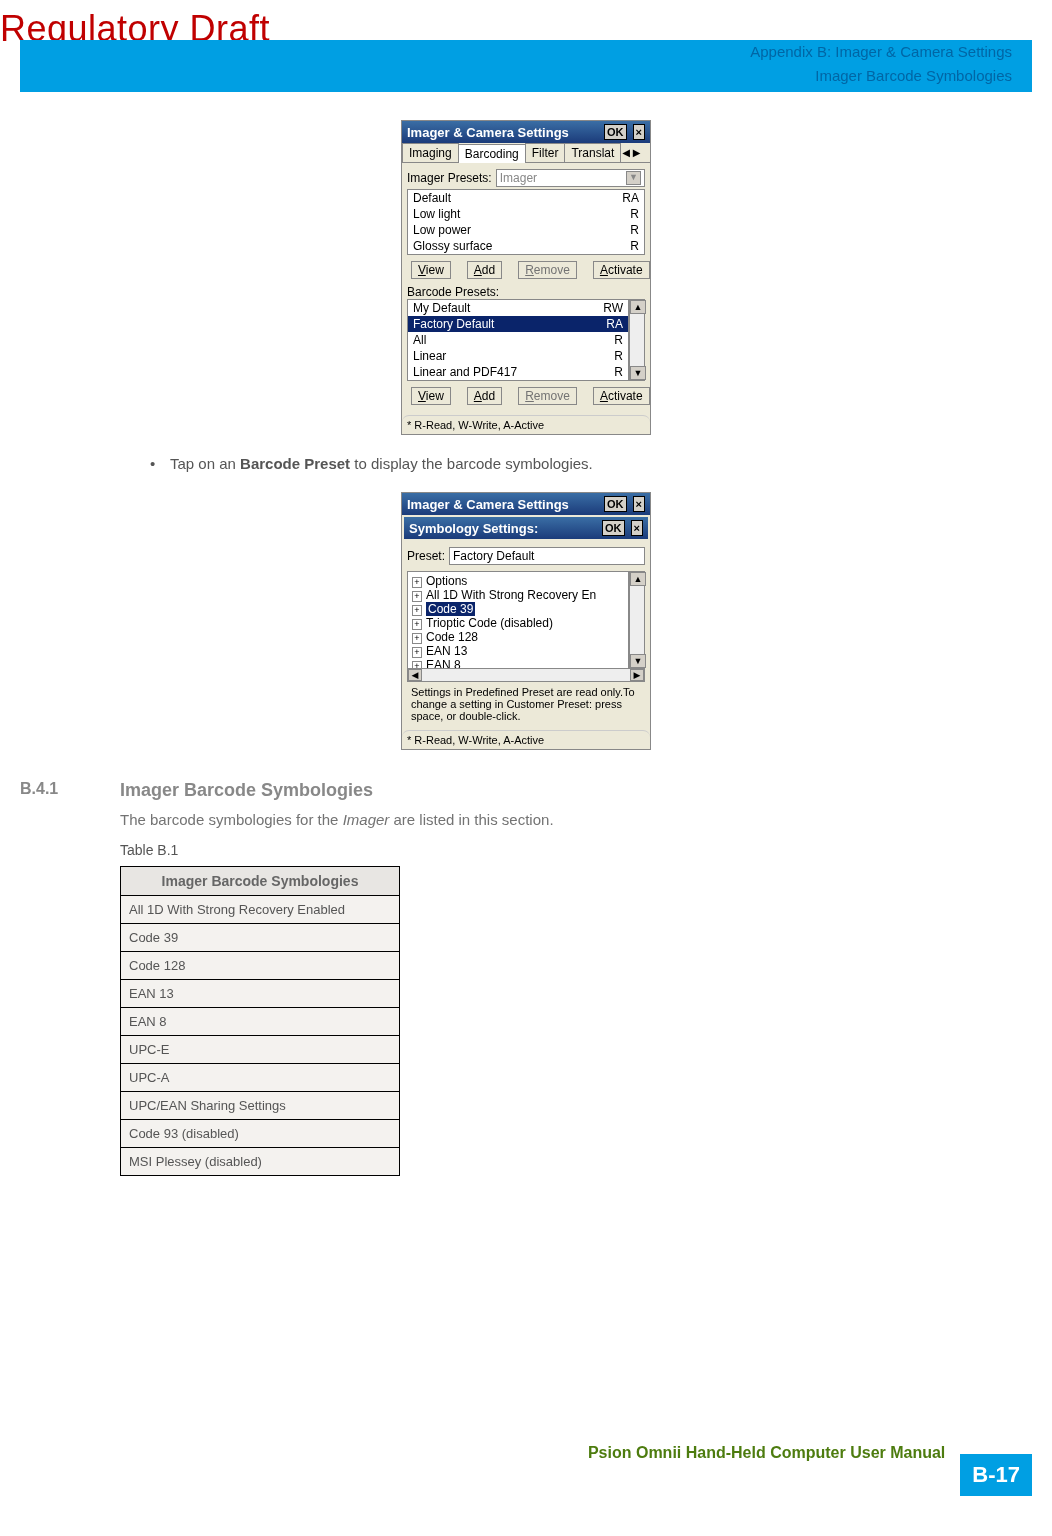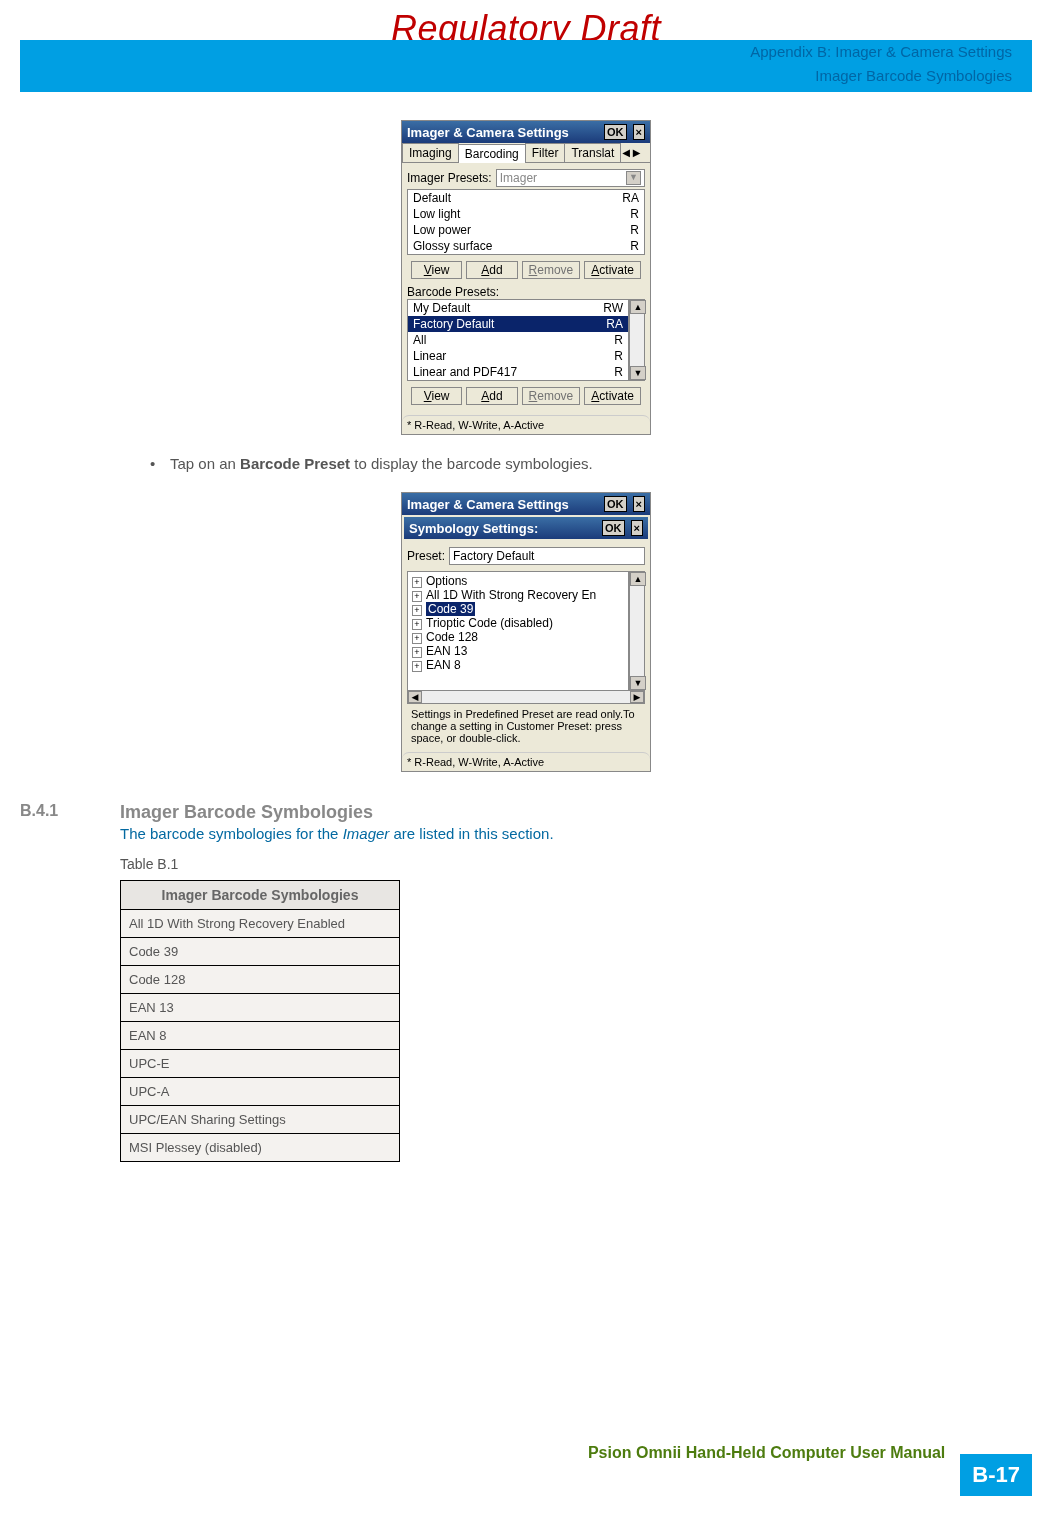--- a/index.html
+++ b/index.html
@@ -9,26 +9,24 @@
     background: #ffffff;
     font-family: Arial, Helvetica, sans-serif;
     position: relative;
     color: #333;
   }
   .watermark {
     position: absolute;
     top: 8px;
     left: 0;
     width: 100%;
-    text-align: center;
     font-size: 36px;
     color: #c00000;
     font-weight: normal;
     letter-spacing: 0.5px;
-    font-style: italic;
   }
   .header-bar {
     position: absolute;
     top: 40px;
     left: 20px;
     right: 20px;
     height: 52px;
     background: #009fe3;
   }
   .header-text {
@@ -108,21 +106,21 @@
     justify-content: space-between;
   }
   .dropdown .arrow { background: #d4d0c8; border: 1px solid #888; font-size: 9px; padding: 0 2px; }
   .listbox {
     border: 1px solid #888;
     background: #fff;
     font-size: 12px;
   }
   .listrow { display: flex; justify-content: space-between; padding: 1px 5px; }
   .listrow.selected { background: #0a246a; color: #fff; }
-  .btnrow { display: flex; gap: 4px; margin: 3px 0; padding: 3px 4px; justify-content: center; }
+  .btnrow { display: flex; gap: 16px; margin: 3px 0; padding: 3px 4px; }
   .winbutton {
     border: 1px solid #888;
     background: #ece9d8;
     font-size: 12px;
     padding: 1px 6px;
     flex: 1;
     text-align: center;
   }
   .winbutton u { text-decoration: underline; }
   .winbutton.disabled { color: #737373; }
@@ -136,39 +134,39 @@
   }
   .listwrap { display: flex; }
   .listwrap .listbox { flex: 1; }
   .vscroll { display: flex; flex-direction: column; width: 16px; border: 1px solid #888; background: #d4d0c8;}
   .vscroll .track { flex: 1; background: #eee; }
   .treebox {
     border: 1px solid #888;
     background: #fff;
     font-size: 12px;
     padding: 2px;
-    height: 120px;
+    height: 98px;
     overflow: hidden;
   }
   .treeitem { white-space: nowrap; padding: 0 2px; }
   .treeitem .expand { display: inline-block; width: 10px; border: 1px solid #888; text-align: center; font-size: 9px; line-height: 9px; margin-right: 4px; }
   .treeitem.selected span.sel { background: #0a246a; color: #fff; padding: 0 2px; }
   .hscroll { display: flex; border: 1px solid #888; background: #d4d0c8; height: 14px; margin-top: -1px;}
   .hscroll .scrollbtn { width: 14px; height: 12px; font-size: 9px; line-height: 10px; border: 1px solid #888;}
   .hscroll .htrack { flex: 1; background: #eee; }
   .note { font-size: 11px; padding: 4px; background: #ece9d8; }
   .footer-note { font-size: 11px; padding: 3px 5px; background: #ece9d8; border-top: 1px solid #ccc; border-radius: 7px;}
 
   .body-text { font-size: 15px; color: #555; margin-left: 100px; }
   .bullet-line { display: flex; margin: 12px 0 12px 30px; font-size: 15px; color: #555;}
   .bullet-line .bullet { width: 20px; }
   .section-heading { display: flex; margin-top: 25px; }
   .section-num { width: 100px; color: #888; font-weight: bold; font-size: 16px;}
   .section-title { color: #888; font-weight: bold; font-size: 18px;}
-  .section-body { margin-left: 100px; margin-top: 2px; font-size: 15px; color: #0369a1;}
+  .section-body { margin-left: 100px; margin-top: 10px; font-size: 15px; color: #737373;}
   .table-caption { margin-left: 100px; margin-top: 14px; font-size: 14px; color: #555;}
   table.symb {
     margin-left: 100px;
     margin-top: 8px;
     border-collapse: collapse;
     width: 280px;
   }
   table.symb th {
     background: #e8e6e3;
     color: #666;
@@ -392,20 +390,23 @@
         <tr>
           <td>UPC-E</td>
         </tr>
         <tr>
           <td>UPC-A</td>
         </tr>
         <tr>
           <td>UPC/EAN Sharing Settings</td>
         </tr>
         <tr>
+          <td>Code 93 (disabled)</td>
+        </tr>
+        <tr>
           <td>MSI Plessey (disabled)</td>
         </tr>
       </tbody>
   </table>
 
 </div>
 
 <div class="page-footer">
   <div class="footer-text">Psion Omnii Hand-Held Computer User Manual</div>
   <div class="page-badge">B-17</div>

